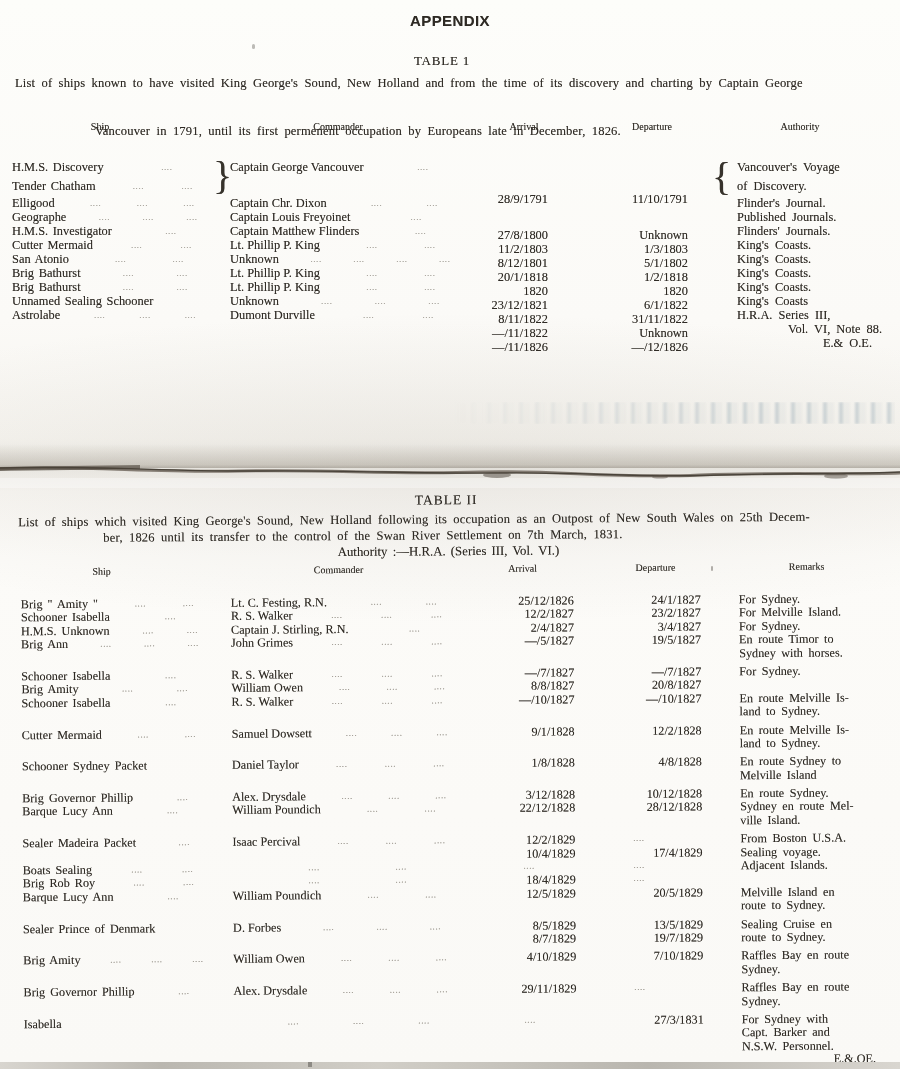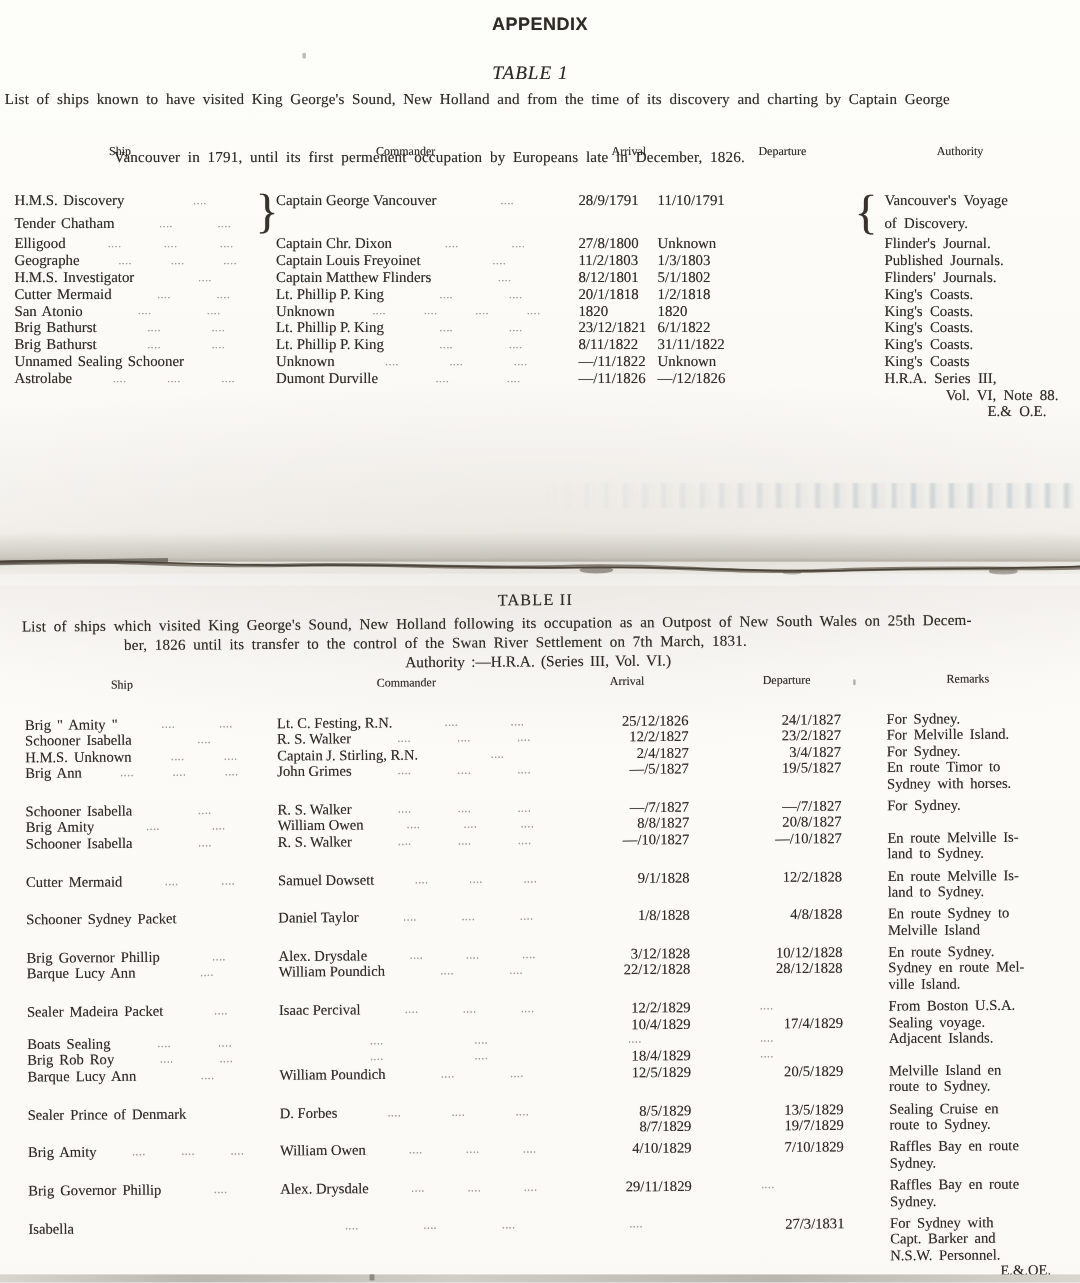--- a/index.html
+++ b/index.html
@@ -16,42 +16,42 @@
   }
   .page *{box-sizing:border-box;}
   .txtish{text-shadow:0 0 0.6px rgba(46,42,36,0.45);}
 
   
   .t-appendix{position:absolute; top:12px; left:0; width:900px; text-align:center;
     font-family:"Liberation Sans","DejaVu Sans",sans-serif; font-weight:700; font-size:15px; letter-spacing:0.4px;}
   .t-compiled{position:absolute; top:34px; left:0; width:884px; text-align:center;
     font-style:italic; font-size:13.5px; word-spacing:3px;}
   .t-table1{position:absolute; top:53px; left:0; width:884px; text-align:center;
-    font-size:16px; letter-spacing:0.8px;font-style:italic;}
+    font-size:13px; letter-spacing:0.8px;}
   .cap-line{position:absolute; white-space:nowrap; font-size:12.6px; letter-spacing:0.15px; word-spacing:3px;}
-  .t1-cap1{top:76px; left:4px;}
+  .t1-cap1{top:76px; left:15px;}
   .t1-cap2{top:92px; left:95px;margin-top:32px;}
 
   
   .th{position:absolute; transform:translateX(-50%); font-size:10px; white-space:nowrap;text-align:center;}
   .row{display:grid; position:relative;}
   .cell{display:flex; align-items:baseline; overflow:visible; font-size:12.4px; line-height:inherit;}
   .cell .txt{white-space:pre;}
   .ldr{flex:1; display:flex; justify-content:space-evenly; align-items:baseline; min-width:8px;}
   .ldr i{font-style:normal; color:var(--leader); font-size:9px; letter-spacing:0.6px; transform:translateY(-1px);}
   .ar{justify-content:flex-end; text-align:right; padding-right:6px;}
   .ar2{justify-content:flex-end; text-align:left; padding-right:16px;}
 
   
   .t1-headers{position:absolute; top:121px; left:0; width:900px; height:18px;}
   .t1-body{position:absolute; top:158px; left:12px; width:876px;}
   .t1-body .row{grid-template-columns:218px 252px 66px 140px 49px 151px; height:14px; line-height:14px;}
   .t1-body .row.tall{height:19px; line-height:19px;}
   .t1-body .c0{word-spacing:1.5px;}
-  .t1-body .c2,.t1-body .c3{text-align:right;}
+  .t1-body .c2,.t1-body .c3{justify-content:flex-end; text-align:right;margin-top:32px;}
   .t1-body .c4{grid-column:6; word-spacing:3px;}
   .brace{position:absolute; font-size:40px; font-weight:400; color:#37332c; line-height:44px;}
   .brace-close{left:201px; top:-4px;}
   .brace-open{left:700px; top:-3px;}
 
   
   .bleed{position:absolute; top:402px; left:450px; width:445px; height:22px;
     background:repeating-linear-gradient(90deg, rgba(125,150,165,0) 0 5px, rgba(125,150,165,0.30) 5px 9px, rgba(125,150,165,0.06) 9px 16px);
     filter:blur(1.3px);
     -webkit-mask-image:linear-gradient(to right, transparent, rgba(0,0,0,0.5) 35%, #000 70%);

